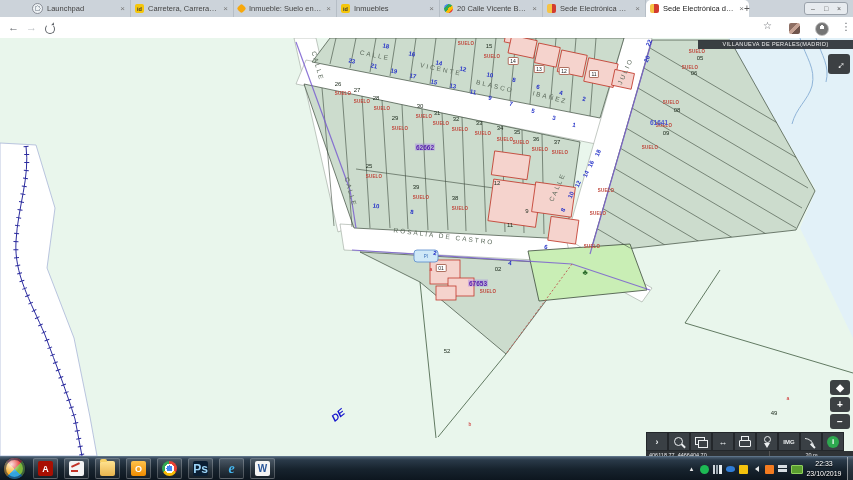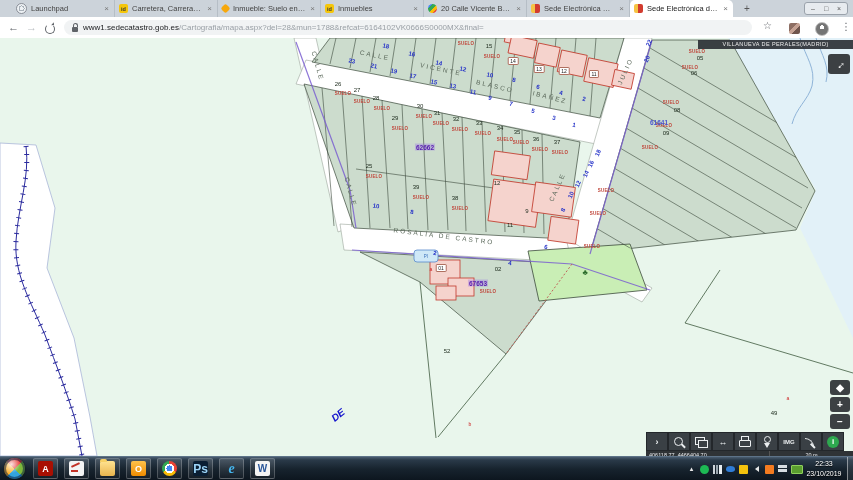--- a/index.html
+++ b/index.html
@@ -1,20 +1,20 @@
 <!DOCTYPE html>
 <html><head>
 <meta charset="utf-8">
 <style>
   html,body{margin:0;padding:0;background:#000;}
   #screen{position:relative;width:853px;height:480px;overflow:hidden;background:#fff;
           font-family:"Liberation Sans",sans-serif;-webkit-font-smoothing:antialiased;}
   
   #tabstrip{position:absolute;left:0;top:0;width:853px;height:17px;background:#ccd3da;}
-  #tabs{position:absolute;left:12px;top:0;height:26px;display:flex;}
+  #tabs{position:absolute;left:28px;top:0;height:26px;display:flex;}
   .tab{position:relative;width:103px;height:17px;display:flex;align-items:center;gap:4px;
        padding:0 4px;box-sizing:border-box;color:#444;border-right:1px solid #b6bec6;}
   .tab.active{background:#fff;border-radius:5px 5px 0 0;border-right:none;color:#222;}
   .tab-title{flex:1;font-size:7.5px;white-space:nowrap;overflow:hidden;text-overflow:ellipsis;}
   .tab-close{font-size:8px;color:#777;padding:0 1px;}
   .fav{width:9px;height:9px;border-radius:2px;flex:0 0 9px;display:flex;align-items:center;
        justify-content:center;font:700 5.5px "Liberation Sans",sans-serif;color:#333;}
   .fav-globe{border:1px solid #8a8f98;border-radius:50%;background:
      radial-gradient(circle,#eef2f5 0 2px,#aab2ba 2px 3px,#eef2f5 3px);}
   .fav-idealista{background:#f5c60a;}
@@ -197,24 +197,20 @@
         <div class="wc">–</div>
         <div class="wc">□</div>
         <div class="wc">×</div>
       </div>
   </div>
 
   <div id="navbar">
     <div class="nvbtn" style="left:6px">←</div>
     <div class="nvbtn" id="nav-fwd" style="left:24px">→</div>
     <div id="reload-icon"></div>
-    <div id="urlpill">
-      <span id="lock"></span>
-      <span id="urltext"><b style="font-weight:400;color:#202124">www1.sedecatastro.gob.es</b><span class="path">/Cartografia/mapa.aspx?del=28&amp;mun=1788&amp;refcat=6164102VK0666S0000MX&amp;final=</span></span>
-    </div>
     <div id="star">☆</div>
     <div id="extension"></div>
     <div id="avatar"></div>
     <div id="menu">⋮</div>
   </div>
 
   <div id="map">
     <svg width="853" height="418" viewBox="0 0 853 418">
       <defs>
         <clipPath id="clipC">

